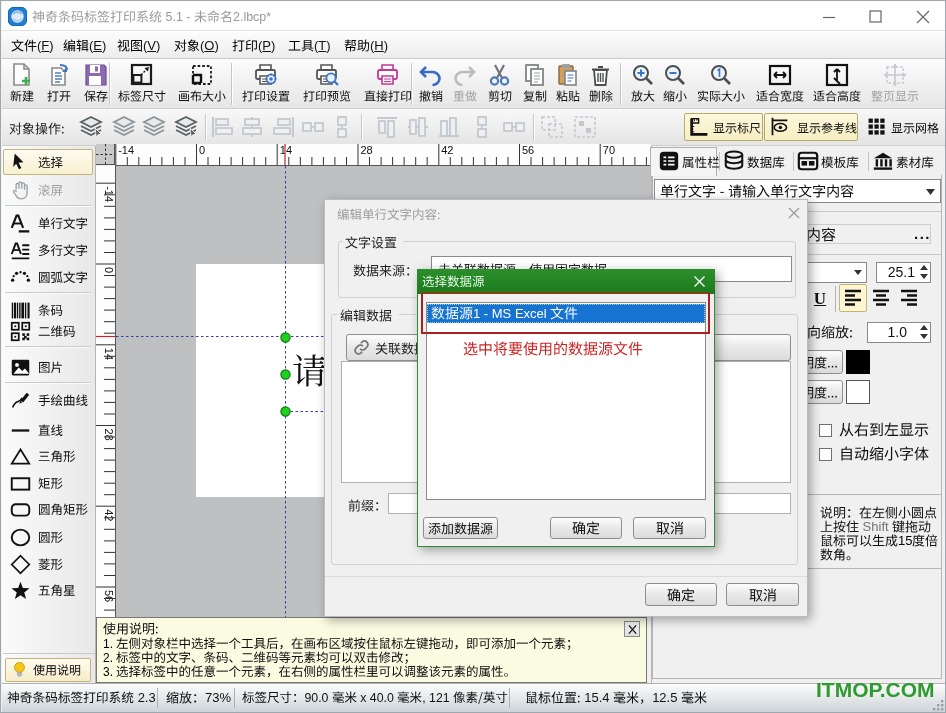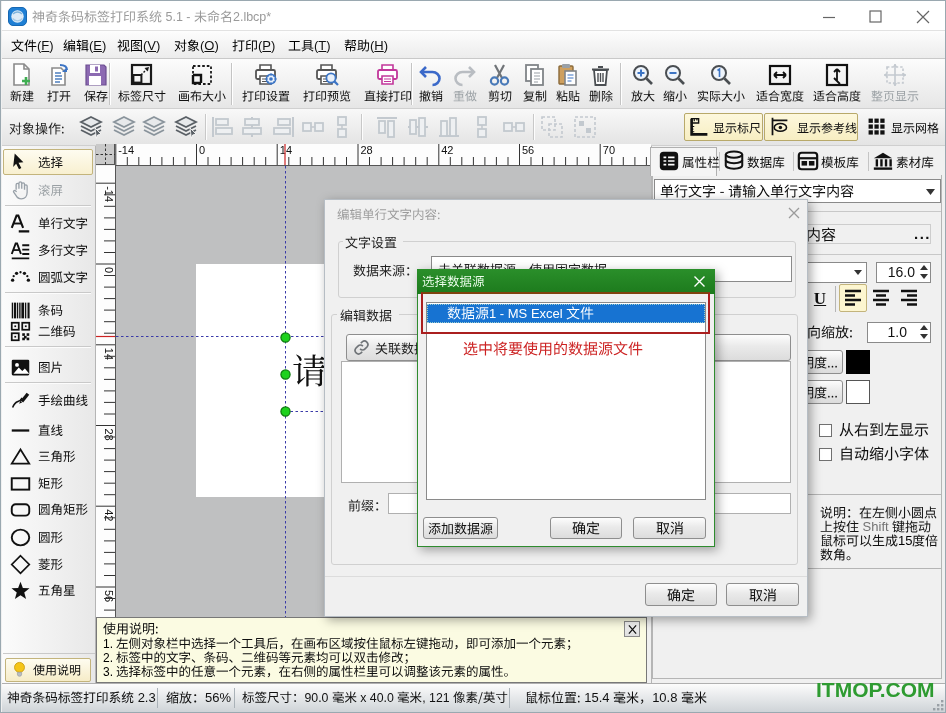--- a/index.html
+++ b/index.html
@@ -1050,21 +1050,21 @@
       <use href="#a7cfb" x="8000"></use>
       <use href="#a7edf" x="9000"></use>
     </svg> <span>2.3</span></div>
 <div class="a" style="left:156px;top:687px;width:1px;height:20px;background:#aab2b8"></div>
 <div class="a" style="left:233px;top:687px;width:1px;height:20px;background:#aab2b8"></div>
 <div class="a" style="left:508px;top:687px;width:1px;height:20px;background:#aab2b8"></div>
 <div class="a" style="left:165px;top:689px;width:120px;height:16px;line-height:16px;font-size:13px;color:#111;white-space:nowrap"><svg class="z" width="39.0" height="13" viewBox="0 -880 3000 1000" fill="#111" style="vertical-align:-1.6px;">
       <use href="#a7f29" x="0"></use>
       <use href="#a653e" x="1000"></use>
       <use href="#aff1a" x="2000"></use>
-    </svg><span>56%</span></div>
+    </svg><span>73%</span></div>
 <div class="a" style="left:241px;top:689px;width:300px;height:16px;line-height:16px;font-size:12.3px;color:#111;white-space:nowrap"><svg class="z" width="62.5" height="12.5" viewBox="0 -880 5000 1000" fill="#111" style="vertical-align:-1.5px;">
       <use href="#a6807" x="0"></use>
       <use href="#a7b7e" x="1000"></use>
       <use href="#a5c3a" x="2000"></use>
       <use href="#a5bf8" x="3000"></use>
       <use href="#aff1a" x="4000"></use>
     </svg><span>90.0 </span><svg class="z" width="25.0" height="12.5" viewBox="0 -880 2000 1000" fill="#111" style="vertical-align:-1.5px;">
       <use href="#a6beb" x="0"></use>
       <use href="#a7c73" x="1000"></use>
     </svg><span> x 40.0 </span><svg class="z" width="25.0" height="12.5" viewBox="0 -880 2000 1000" fill="#111" style="vertical-align:-1.5px;">
@@ -1080,21 +1080,21 @@
 <div class="a" style="left:524px;top:689px;width:250px;height:16px;line-height:16px;font-size:13px;color:#111;white-space:nowrap"><svg class="z" width="55.6" height="13" viewBox="0 -880 4278 1000" fill="#111" style="vertical-align:-1.6px;">
       <use href="#a9f20" x="0"></use>
       <use href="#a6807" x="1000"></use>
       <use href="#a4f4d" x="2000"></use>
       <use href="#a7f6e" x="3000"></use>
       <use href="#a3a" x="4000"></use>
     </svg><span> 15.4 </span><svg class="z" width="39.0" height="13" viewBox="0 -880 3000 1000" fill="#111" style="vertical-align:-1.6px;">
       <use href="#a6beb" x="0"></use>
       <use href="#a7c73" x="1000"></use>
       <use href="#aff0c" x="2000"></use>
-    </svg><span>10.8 </span><svg class="z" width="26.0" height="13" viewBox="0 -880 2000 1000" fill="#111" style="vertical-align:-1.6px;">
+    </svg><span>12.5 </span><svg class="z" width="26.0" height="13" viewBox="0 -880 2000 1000" fill="#111" style="vertical-align:-1.6px;">
       <use href="#a6beb" x="0"></use>
       <use href="#a7c73" x="1000"></use>
     </svg></div>
 <div class="a" style="left:815px;top:679px;width:130px;height:20px;line-height:20px"><span style="font-family:'Liberation Sans';font-weight:bold;font-size:21px;color:#2e9b31">ITMOP.COM</span></div>
 <div class="a" style="left:650px;top:145px;width:295px;height:537px;background:#f0f0f0;border-left:1px solid #b5b5b5"></div>
 <div class="a" style="left:649px;top:146px;width:67px;height:29px;background:#f5f5f5;border:1px solid #b0b0b0;border-bottom:none;z-index:2"></div>
 <svg class="a" style="left:657px;top:149px;z-index:3" width="22" height="22" viewBox="0 0 24 24">
     <rect x="2" y="2" width="20" height="20" rx="4" fill="#111"></rect>
     <path d="M6 8h3M11 8h7M6 12h3M11 12h7M6 16h3M11 16h7" stroke="#fff" stroke-width="1.8"></path>
   </svg>
@@ -1175,21 +1175,21 @@
 <div class="a" style="left:652px;top:253px;width:288px;height:1px;background:#c8c8c8"></div>
 <div class="a" style="left:658px;top:261px;width:208px;height:21px;background:#fff;border:1px solid #8a8a8a"></div>
 <div class="a" style="left:664px;top:264px;width:150px;height:15px;line-height:15px"><svg class="z" width="26.0" height="13" viewBox="0 -880 2000 1000" fill="#111" style="vertical-align:-1.6px;">
       <use href="#a5b8b" x="0"></use>
       <use href="#a4f53" x="1000"></use>
     </svg></div>
 <svg class="a" style="left:853px;top:269px" width="8" height="5" viewBox="0 0 8 5">
     <path d="M0 0h8L4 5z" fill="#333"></path>
   </svg>
 <div class="a" style="left:875px;top:261px;width:55px;height:21px;background:#fff;border:1px solid #8a8a8a"></div>
-<div class="a" style="left:880px;top:264px;width:34px;height:15px;line-height:15px;font-size:14px;text-align:right;color:#111">16.0</div>
+<div class="a" style="left:880px;top:264px;width:34px;height:15px;line-height:15px;font-size:14px;text-align:right;color:#111">25.1</div>
 <svg class="a" style="left:919px;top:264px" width="8" height="14" viewBox="0 0 8 14">
     <path d="M0 5h8L4 0z" fill="#333"></path>
     <path d="M0 9h8L4 14z" fill="#333"></path>
   </svg>
 <div class="a" style="left:808px;top:287px;width:22px;height:22px;line-height:22px;text-align:center;font-family:'Liberation Serif';font-size:17px;font-weight:bold;color:#111"><span style="text-decoration:underline">U</span></div>
 <div class="a" style="left:834px;top:285px;width:1px;height:26px;background:#b5b5b5"></div>
 <div class="a" style="left:838px;top:283px;width:28px;height:28px;background:#fdf6d0;border:1px solid #c3b47c;border-radius:2px"></div>
 <svg class="a" style="left:842px;top:287px" width="20" height="20" viewBox="0 0 20 20">
     <path d="M2 3h16M2 7.5h10M2 12h16M2 16.5h10" stroke="#111" stroke-width="2.6"></path>
   </svg>
@@ -1382,21 +1382,21 @@
       <use href="#a62e9" x="1000"></use>
       <use href="#a6570" x="2000"></use>
       <use href="#a636e" x="3000"></use>
       <use href="#a6e90" x="4000"></use>
     </svg></div>
 <svg class="a" style="left:693px;top:275px;z-index:22" width="11" height="11" viewBox="0 0 11 11">
     <path d="M0.5 0.5l10 10M10.5 0.5L0.5 10.5" stroke="#fff" stroke-width="1.4"></path>
   </svg>
 <div class="a" style="left:425px;top:301px;width:280px;height:198px;background:#fff;border:1px solid #8a8a8a;z-index:21"></div>
 <div class="a" style="left:426px;top:303px;width:278px;height:19px;background:#1773d2;border:1px dotted #9cc;z-index:22"></div>
-<div class="a" style="left:446px;top:304px;width:260px;height:16px;line-height:16px;z-index:23"><svg class="z" width="42.0" height="14" viewBox="0 -880 3000 1000" fill="#fff" style="vertical-align:-1.7px;">
+<div class="a" style="left:430px;top:304px;width:260px;height:16px;line-height:16px;z-index:23"><svg class="z" width="42.0" height="14" viewBox="0 -880 3000 1000" fill="#fff" style="vertical-align:-1.7px;">
       <use href="#a6570" x="0"></use>
       <use href="#a636e" x="1000"></use>
       <use href="#a6e90" x="2000"></use>
     </svg><span style="font-size:13px;color:#fff">1 - MS Excel </span><svg class="z" width="28.0" height="14" viewBox="0 -880 2000 1000" fill="#fff" style="vertical-align:-1.7px;">
       <use href="#a6587" x="0"></use>
       <use href="#a4ef6" x="1000"></use>
     </svg></div>
 <div class="a" style="left:420px;top:291px;width:289px;height:42px;border:2px solid #aa1f1f;border-top-color:#7e430f;z-index:24"></div>
 <div class="a" style="left:462px;top:339px;width:200px;height:17px;line-height:17px;z-index:23"><svg class="z" width="180.0" height="15" viewBox="0 -880 12000 1000" fill="#cc2222" style="vertical-align:-1.8px;">
       <use href="#a9009" x="0"></use>

